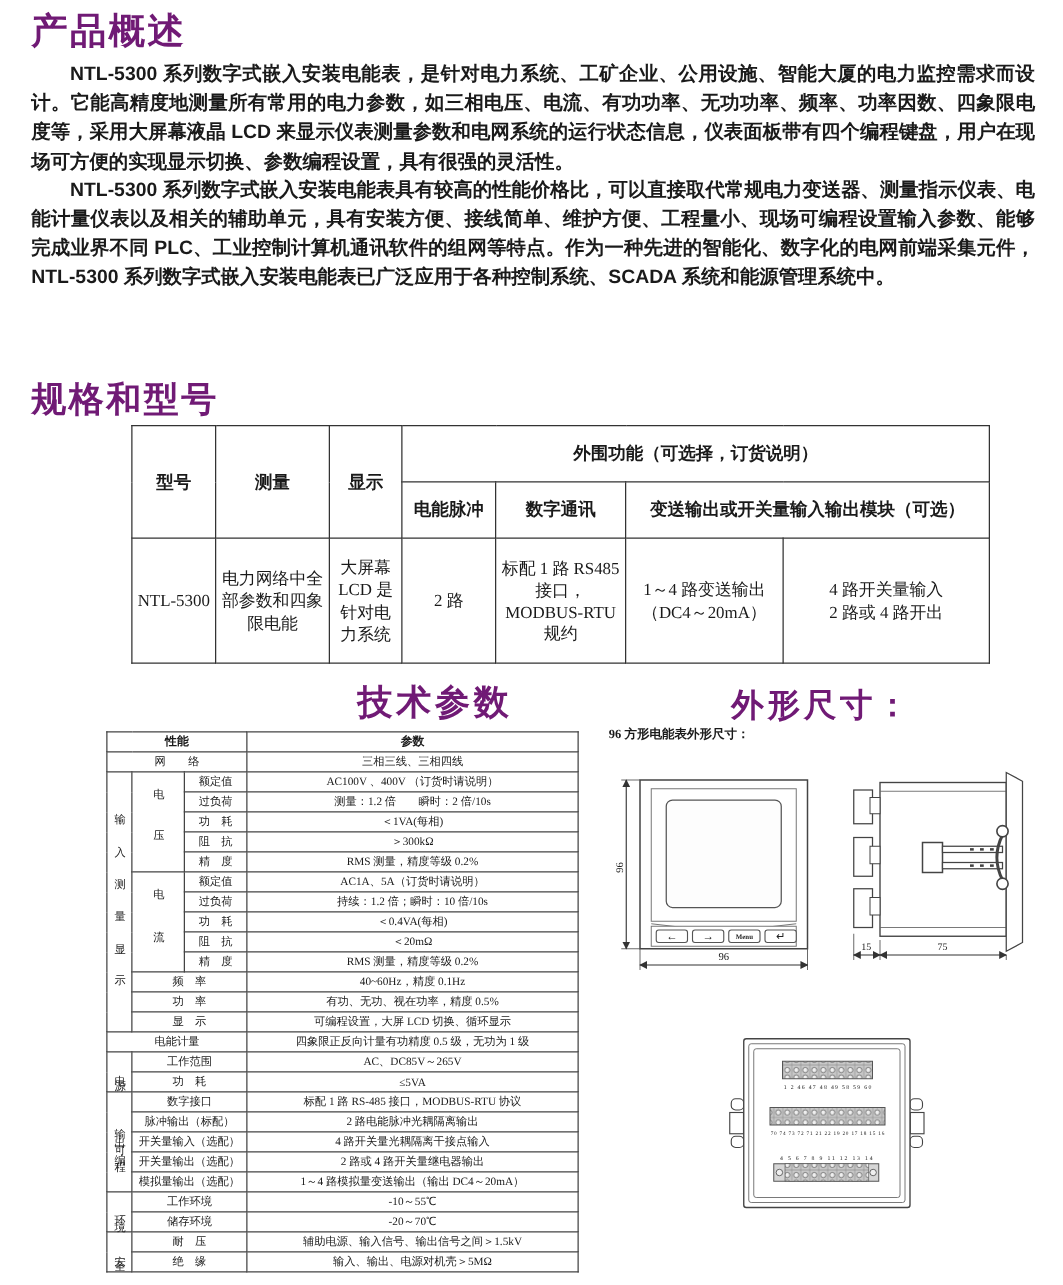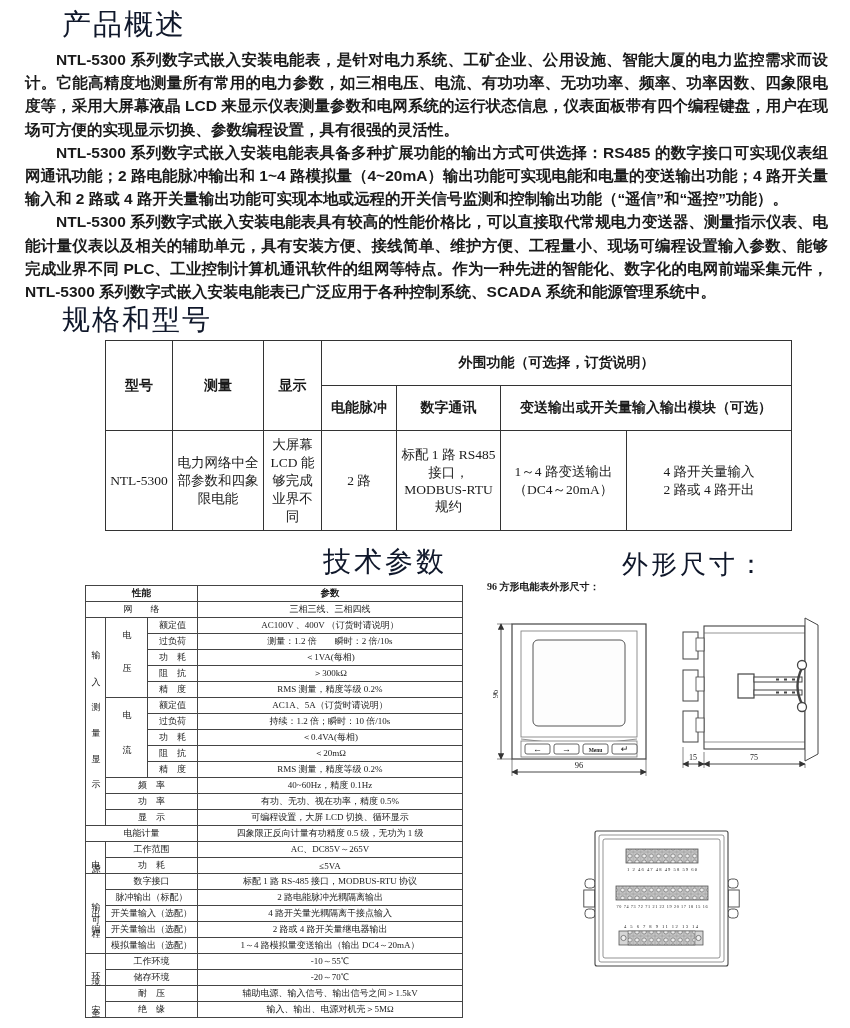--- a/index.html
+++ b/index.html
@@ -1,20 +1,20 @@
 <!DOCTYPE html>
 <html><head>
 <meta charset="utf-8">
 <style>
   * { margin:0; padding:0; box-sizing:border-box; }
   html,body { background:#fff; }
   .page { position:relative; width:850px; height:1028px; background:#fff; overflow:hidden;
           font-family:"Liberation Sans", sans-serif; color:#1a1a1a; }
 
-  .red-h { color:#0f172a; font-weight:normal; font-family:"Liberation Sans", sans-serif;margin-left:37px; }
+  .red-h { color:#701a75; font-weight:bold; font-family:"Liberation Sans", sans-serif; }
   #overview-title { position:absolute; left:25px; top:5px; font-size:29px; letter-spacing:2px; }
   #spec-title     { position:absolute; left:25px; top:301px; font-size:28px; letter-spacing:2px; }
   #tech-title     { position:absolute; left:150px; top:543px; width:260px; text-align:right; font-size:28px; letter-spacing:3px; }
   #dims-title     { position:absolute; left:585px; top:547px; font-size:26px; letter-spacing:3px; }
 
   .paras { position:absolute; left:25px; top:48px; width:803px; font-size:15.5px; line-height:23.2px;
            font-weight:600; text-align:justify; }
   .paras p { text-indent:2em; }
 
   
@@ -50,21 +50,20 @@
   svg text { font-family:"Liberation Serif", serif; fill:#222; }
 </style>
 </head>
 <body>
 
 <div class="page">
 
   <h1 id="overview-title" class="red-h">产品概述</h1>
   <div class="paras">
     <p>NTL-5300 系列数字式嵌入安装电能表，是针对电力系统、工矿企业、公用设施、智能大厦的电力监控需求而设计。它能高精度地测量所有常用的电力参数，如三相电压、电流、有功功率、无功功率、频率、功率因数、四象限电度等，采用大屏幕液晶 LCD 来显示仪表测量参数和电网系统的运行状态信息，仪表面板带有四个编程键盘，用户在现场可方便的实现显示切换、参数编程设置，具有很强的灵活性。</p>
-    <p>NTL-5300 系列数字式嵌入安装电能表具备多种扩展功能的输出方式可供选择：RS485 的数字接口可实现仪表组网通讯功能；2 路电能脉冲输出和 1~4 路模拟量（4~20mA）输出功能可实现电能和电量的变送输出功能；4 路开关量输入和 2 路或 4 路开关量输出功能可实现本地或远程的开关信号监测和控制输出功能（“遥信”和“遥控”功能）。</p>
     <p>NTL-5300 系列数字式嵌入安装电能表具有较高的性能价格比，可以直接取代常规电力变送器、测量指示仪表、电能计量仪表以及相关的辅助单元，具有安装方便、接线简单、维护方便、工程量小、现场可编程设置输入参数、能够完成业界不同 PLC、工业控制计算机通讯软件的组网等特点。作为一种先进的智能化、数字化的电网前端采集元件，NTL-5300 系列数字式嵌入安装电能表已广泛应用于各种控制系统、SCADA 系统和能源管理系统中。</p>
   </div>
 
   <h1 id="spec-title" class="red-h">规格和型号</h1>
   <table class="spec-table">
     <colgroup>
         <col style="width:67px">
         <col style="width:91px">
         <col style="width:58px">
         <col style="width:75px">
@@ -80,21 +79,21 @@
       <th colspan="4">外围功能（可选择，订货说明）</th>
     </tr>
     <tr class="h2">
       <th>电能脉冲</th>
       <th>数字通讯</th>
       <th colspan="2">变送输出或开关量输入输出模块（可选）</th>
     </tr>
     <tr class="dr">
       <td>NTL-5300</td>
       <td>电力网络中全部参数和四象限电能</td>
-      <td>大屏幕 LCD 能够完成业界不同</td>
+      <td>大屏幕 LCD 是针对电力系统</td>
       <td>2 路</td>
       <td>标配 1 路 RS485 接口，MODBUS-RTU 规约</td>
       <td class="pre">1～4 路变送输出
 （DC4～20mA）</td>
       <td class="pre">4 路开关量输入
 2 路或 4 路开出</td>
     </tr>
   </tbody>
     </table>
 

